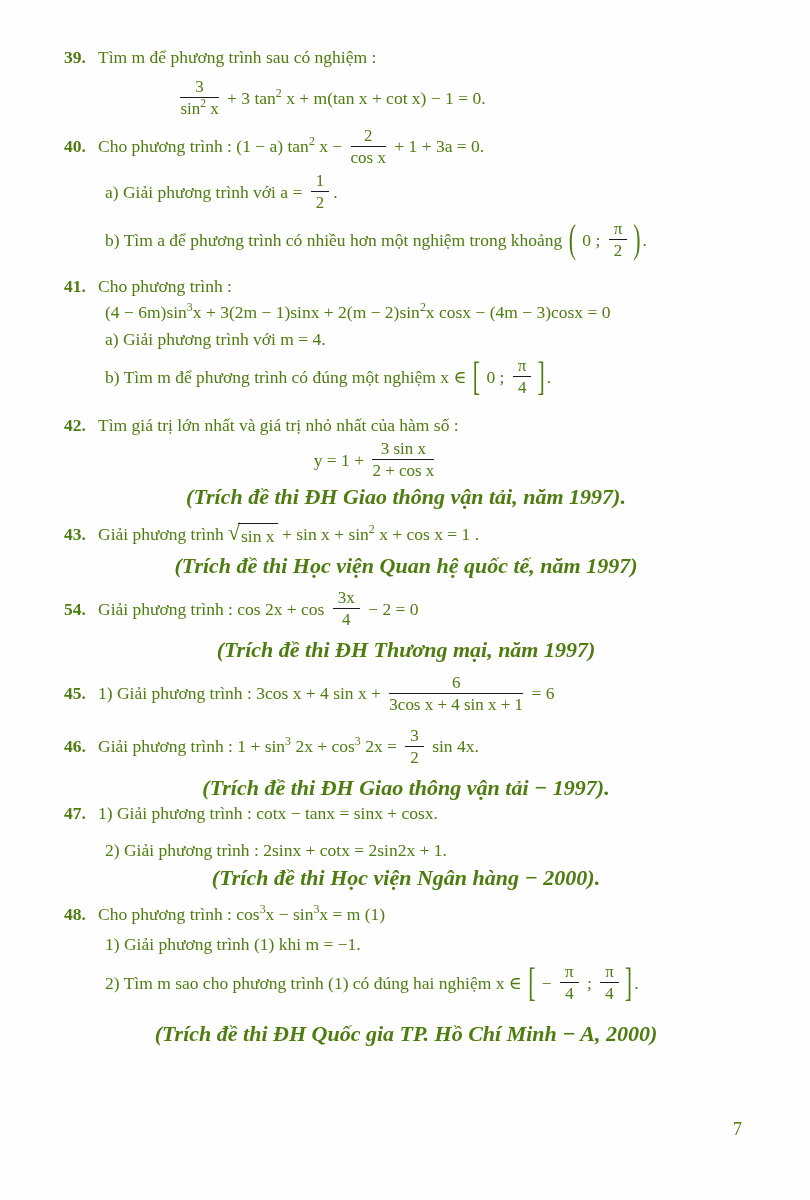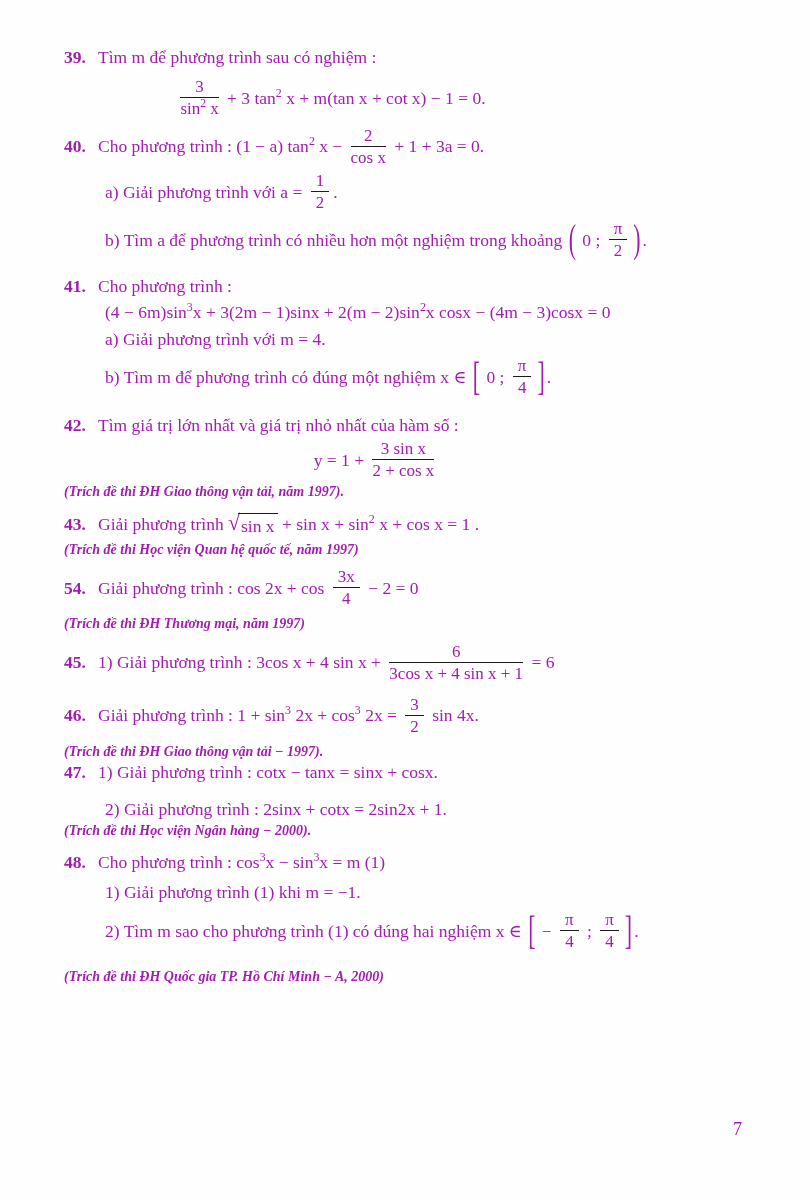--- a/index.html
+++ b/index.html
@@ -4,31 +4,31 @@
 <style>
   html,body{margin:0;padding:0;background:#ffffff;}
   .page{
     position:relative;
     width:810px;height:1200px;
     box-sizing:border-box;
     padding:46px 62px 0 64px;
     background:#fefefe;
     font-family:"Liberation Serif","DejaVu Serif",serif;
     font-size:17.5px;
-    color:#a21caf;
+    color:#4d7c0f;
     line-height:1.3;
     overflow:hidden;
   }
   .line{margin-top:0;}
   .plabel{font-weight:bold;display:inline-block;min-width:34px;}
   .sub{padding-left:41px;}
   .fdisplay{text-align:center;}
   .shift-left-lg{padding-right:150px;}
   .shift-left-sm{padding-right:60px;}
-  .source{text-align:left;font-style:italic;font-weight:600;font-size:14px;}
+  .source{text-align:center;font-style:italic;font-weight:600;font-size:22px;}
   
   sup{font-size:68%;line-height:0;vertical-align:super;letter-spacing:0;}
   .frac{
     display:inline-flex;flex-direction:column;
     text-align:center;vertical-align:middle;
     margin:0 4px;line-height:1.12;position:relative;top:-2px;
     font-size:0.97em;
   }
   .fnum{border-bottom:1.5px solid #1b1b1b;padding:0 5px 1px;}
   .fden{padding-top:1px;}

